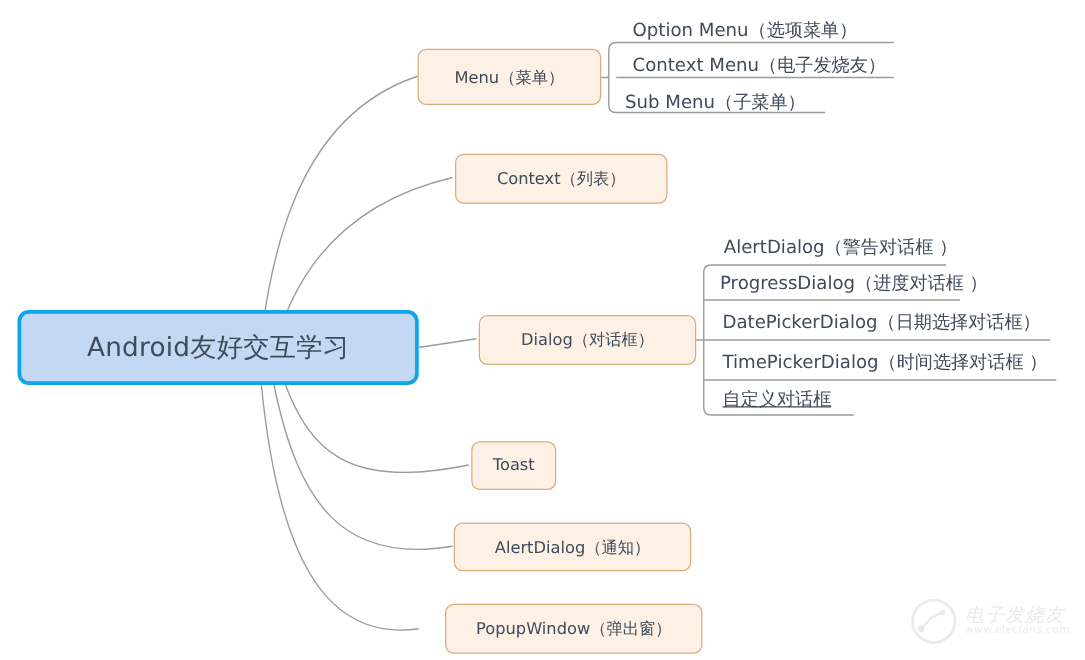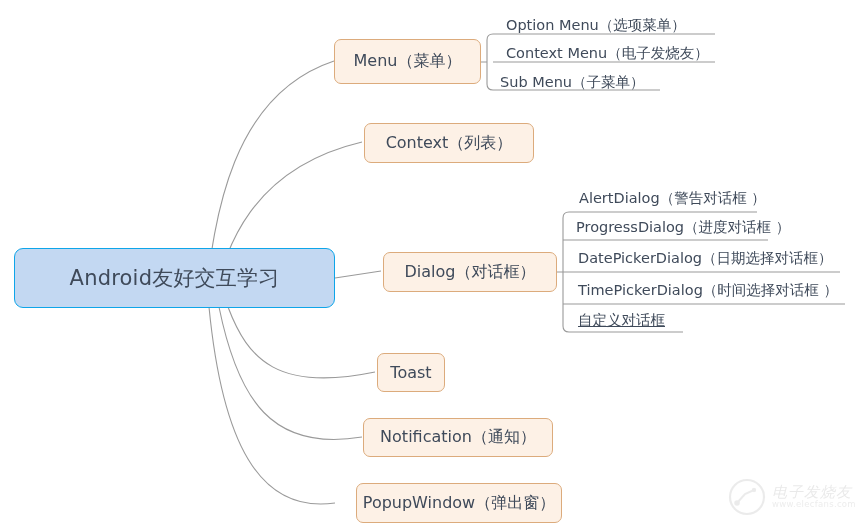--- a/index.html
+++ b/index.html
@@ -27,31 +27,31 @@
     position: absolute;
     box-sizing: border-box;
     display: flex;
     align-items: center;
     justify-content: center;
     white-space: nowrap;
     color: #3f4a5a;
   }
   .root-node {
     background: #c3d8f2;
-    border: 1px solid #0ea5e9;
+    border: 3px solid #0ea5e9;
     border-radius: 9px;
     font-size: 21px;
     letter-spacing: 0.2px;
     text-align: right;
   }
   .branch-node {
     background: #fdf1e6;
     border: 1px solid #dcab7c;
     border-radius: 7px;
-    font-size: 16px;
+    font-size: 13px;
   }
   .leaf-label {
     position: absolute;
     white-space: nowrap;
     color: #3f4a5a;
     font-size: 14.5px;
     line-height: 1;
   }
   .watermark {
     position: absolute;
@@ -148,21 +148,21 @@
   </div>
   <div class="leaf-label" style="left:578px; top:313px;text-decoration:underline;">
     <span>自定义对话框</span>
   </div>
 
   <div class="node branch-node" style="left:377px; top:353px; width:68px; height:39px;text-align:right;">
     <span>Toast</span>
   </div>
 
   <div class="node branch-node" style="left:363px; top:418px; width:190px; height:39px;">
-    <span>Notification（通知）</span>
+    <span>AlertDialog（通知）</span>
   </div>
 
   <div class="node branch-node" style="left:356px; top:483px; width:206px; height:40px;">
     <span>PopupWindow（弹出窗）</span>
   </div>
 
   <div class="watermark" style="left:727px; top:477px;">
     <svg width="40" height="40" viewBox="0 0 40 40">
       <circle cx="20" cy="20" r="17" fill="none" stroke="#c0c0c0" stroke-width="2.2"></circle>
       <path d="M10,26 L18,17 L27,13" fill="none" stroke="#c0c0c0" stroke-width="2"></path>

